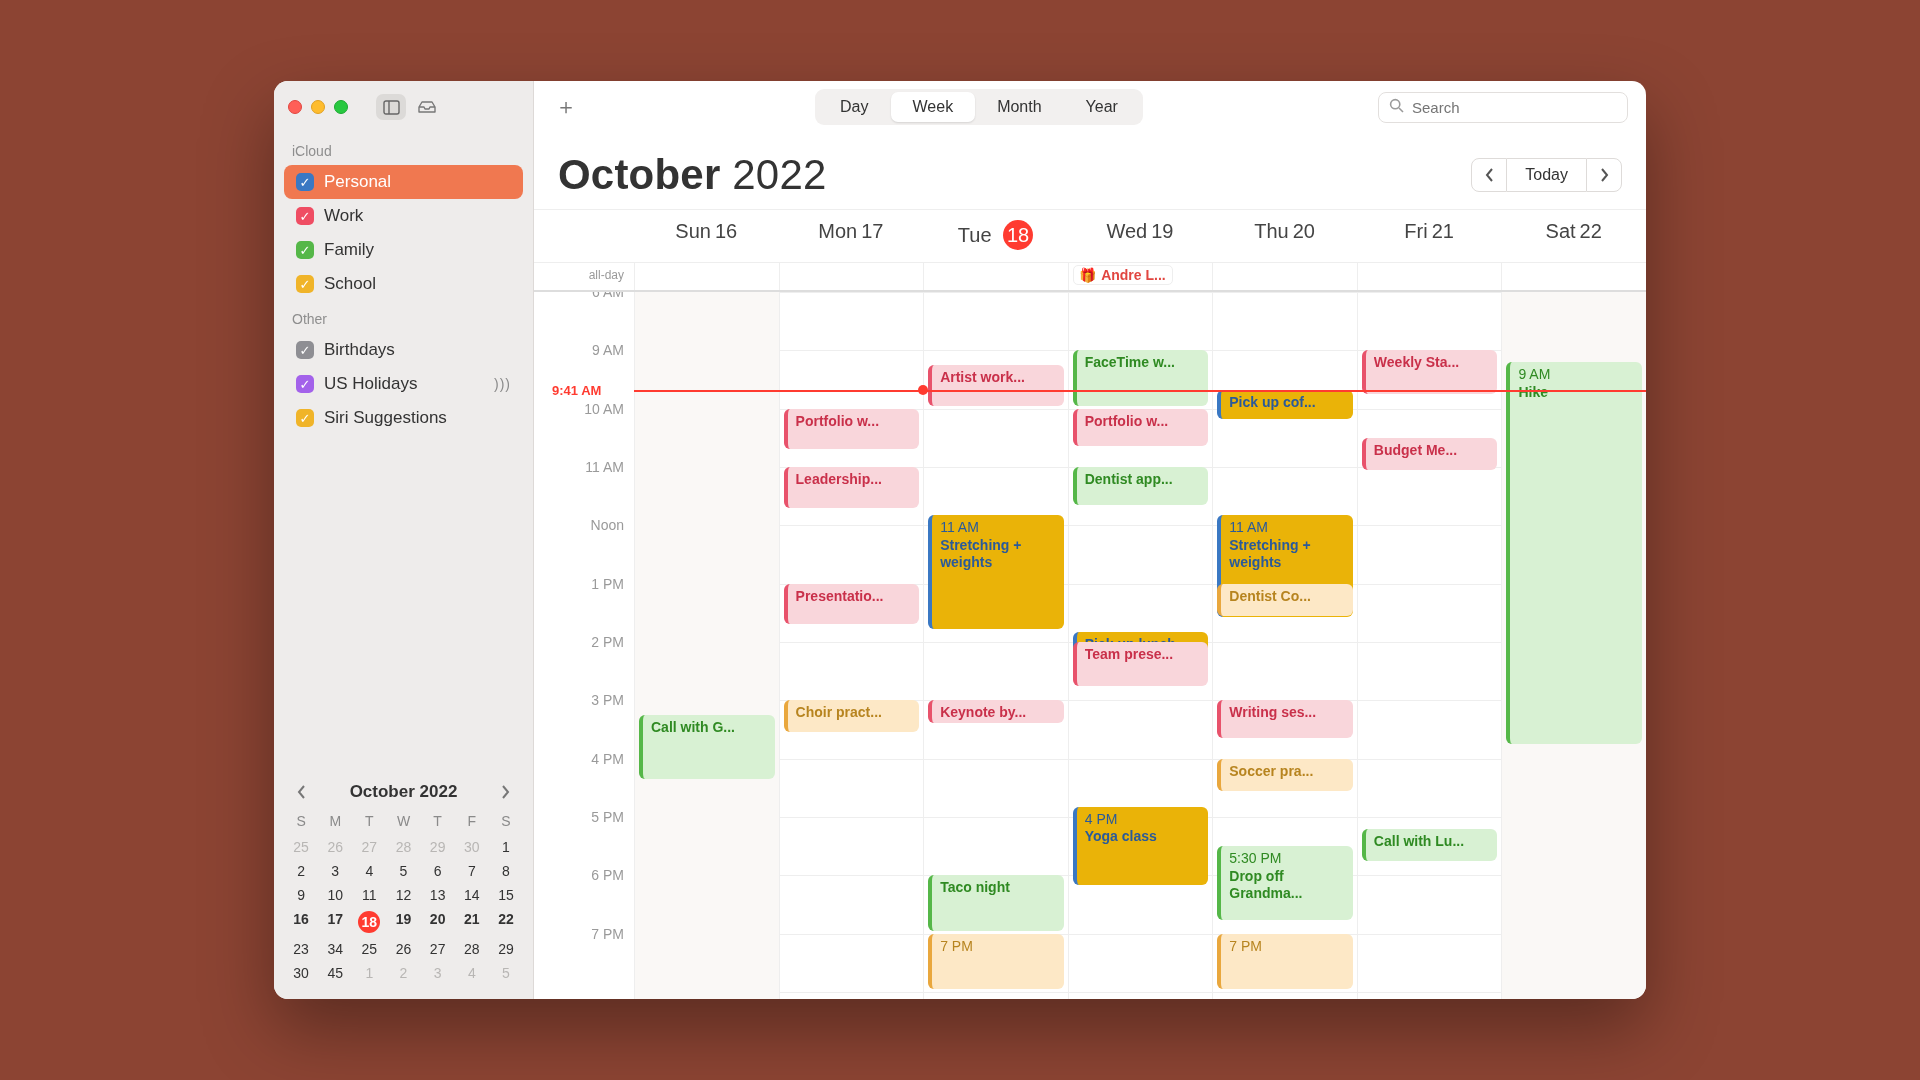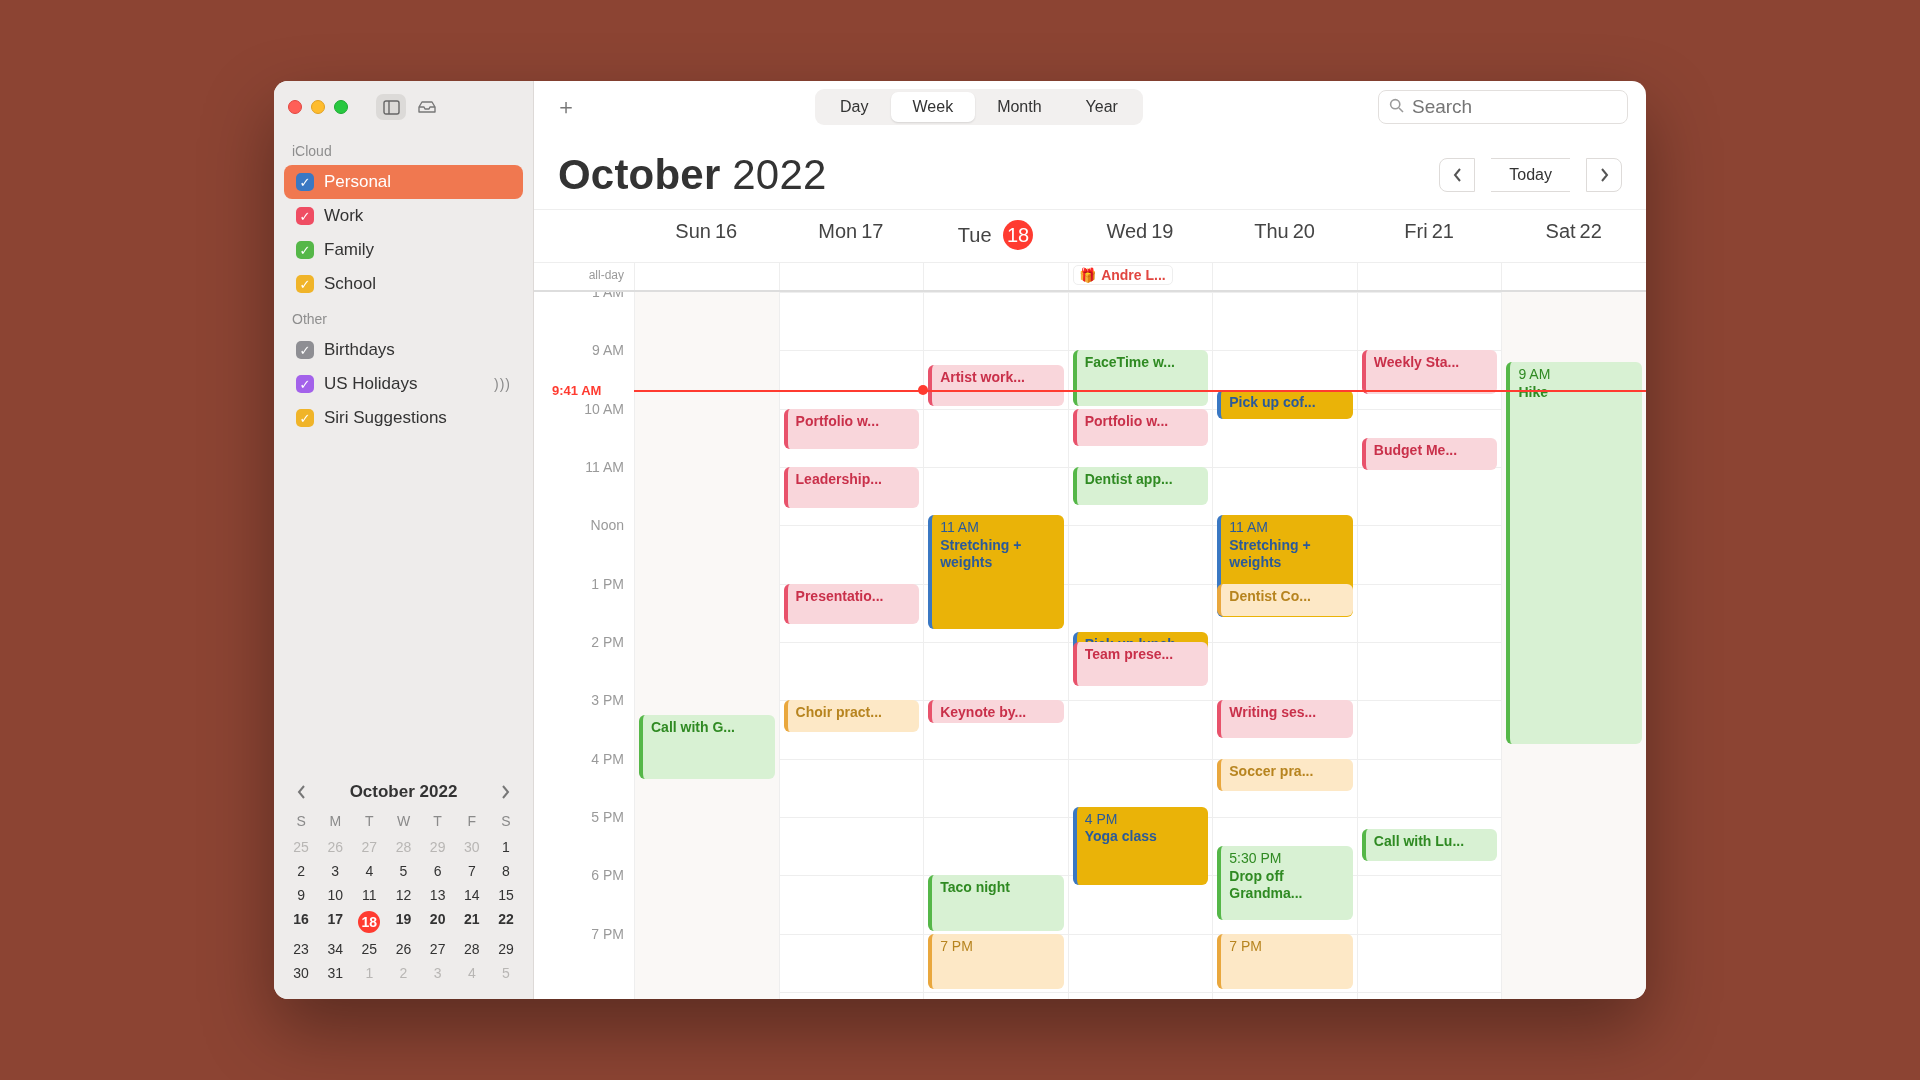--- a/index.html
+++ b/index.html
@@ -80,28 +80,28 @@
     margin-left:auto; margin-right:auto;
     display:flex; background:#f2f0ef; border-radius:9px; padding:3px;
   }
   .seg-item { font-size:16px; padding:6px 22px; border-radius:7px; color:#333; cursor:pointer; }
   .seg-item.active { background:#fff; box-shadow: 0 1px 2px rgba(0,0,0,.12); }
   .search {
     display:flex; align-items:center; gap:8px;
     border:1px solid #e2dfdd; border-radius:8px; padding:5px 10px;
     width:250px; color:#9a9a9a;
   }
-  .search input { border:none; outline:none; background:transparent; font-size:19px; flex:1; color:#333; }
+  .search input { border:none; outline:none; background:transparent; font-size:15px; flex:1; color:#333; }
   .header {
     display:flex; align-items:center; padding: 18px 24px 10px 24px;
   }
   .month-title { font-size:42px; letter-spacing:.2px; }
   .month-title .m { font-weight:800; }
   .month-title .y { font-weight:400; color:#333; }
-  .nav { margin-left:auto; display:flex; align-items:center; gap:16px; }
+  .nav { margin-left:auto; display:flex; align-items:center; gap:0; }
   .nav .nbtn { border:1px solid #dedbd9; background:#fff; width:36px; height:34px; display:flex; align-items:center; justify-content:center; color:#555; cursor:pointer; }
   .nav .nbtn.l { border-radius:8px 0 0 8px; }
   .nav .nbtn.r { border-radius:0 8px 8px 0; }
   .nav .today { border:1px solid #dedbd9; border-left:none; border-right:none; height:34px; padding:0 18px; display:flex; align-items:center; font-size:16px; cursor:pointer; }
   
   .week {
     flex:1; display:flex; flex-direction:column; overflow:hidden;
     border-top: 1px solid #eee;
   }
   .day-header {
@@ -273,21 +273,21 @@
           <div class="mini-cell bold"><span>21</span></div>
           <div class="mini-cell bold"><span>22</span></div>
           <div class="mini-cell"><span>23</span></div>
           <div class="mini-cell"><span>34</span></div>
           <div class="mini-cell"><span>25</span></div>
           <div class="mini-cell"><span>26</span></div>
           <div class="mini-cell"><span>27</span></div>
           <div class="mini-cell"><span>28</span></div>
           <div class="mini-cell"><span>29</span></div>
           <div class="mini-cell"><span>30</span></div>
-          <div class="mini-cell"><span>31</span></div>
+          <div class="mini-cell"><span>45</span></div>
           <div class="mini-cell dim"><span>1</span></div>
           <div class="mini-cell dim"><span>2</span></div>
           <div class="mini-cell dim"><span>3</span></div>
           <div class="mini-cell dim"><span>4</span></div>
           <div class="mini-cell dim"><span>5</span></div>
         </div>
     </div>
   </div>
 
   <div class="main">
@@ -344,21 +344,21 @@
           <div class="allday-cell"></div>
           <div class="allday-cell"></div>
           <div class="allday-cell"></div>
           <div class="allday-cell"><span class="allday-event"><span class="gift">🎁</span>Andre L...</span></div>
           <div class="allday-cell"></div>
           <div class="allday-cell"></div>
           <div class="allday-cell"></div>
         </div>
       <div class="scroll-area" id="scroll-area" style="height: 700px;">
         <div class="time-col" id="time-col">
-            <div class="time-label" style="top: 0px;">1 AM</div>
+            <div class="time-label" style="top: 0px;">6 AM</div>
             <div class="time-label" style="top: 58.3333px;">9 AM</div>
             <div class="time-label" style="top: 116.667px;">10 AM</div>
             <div class="time-label" style="top: 175px;">11 AM</div>
             <div class="time-label" style="top: 233.333px;">Noon</div>
             <div class="time-label" style="top: 291.667px;">1 PM</div>
             <div class="time-label" style="top: 350px;">2 PM</div>
             <div class="time-label" style="top: 408.333px;">3 PM</div>
             <div class="time-label" style="top: 466.667px;">4 PM</div>
             <div class="time-label" style="top: 525px;">5 PM</div>
             <div class="time-label" style="top: 583.333px;">6 PM</div>

